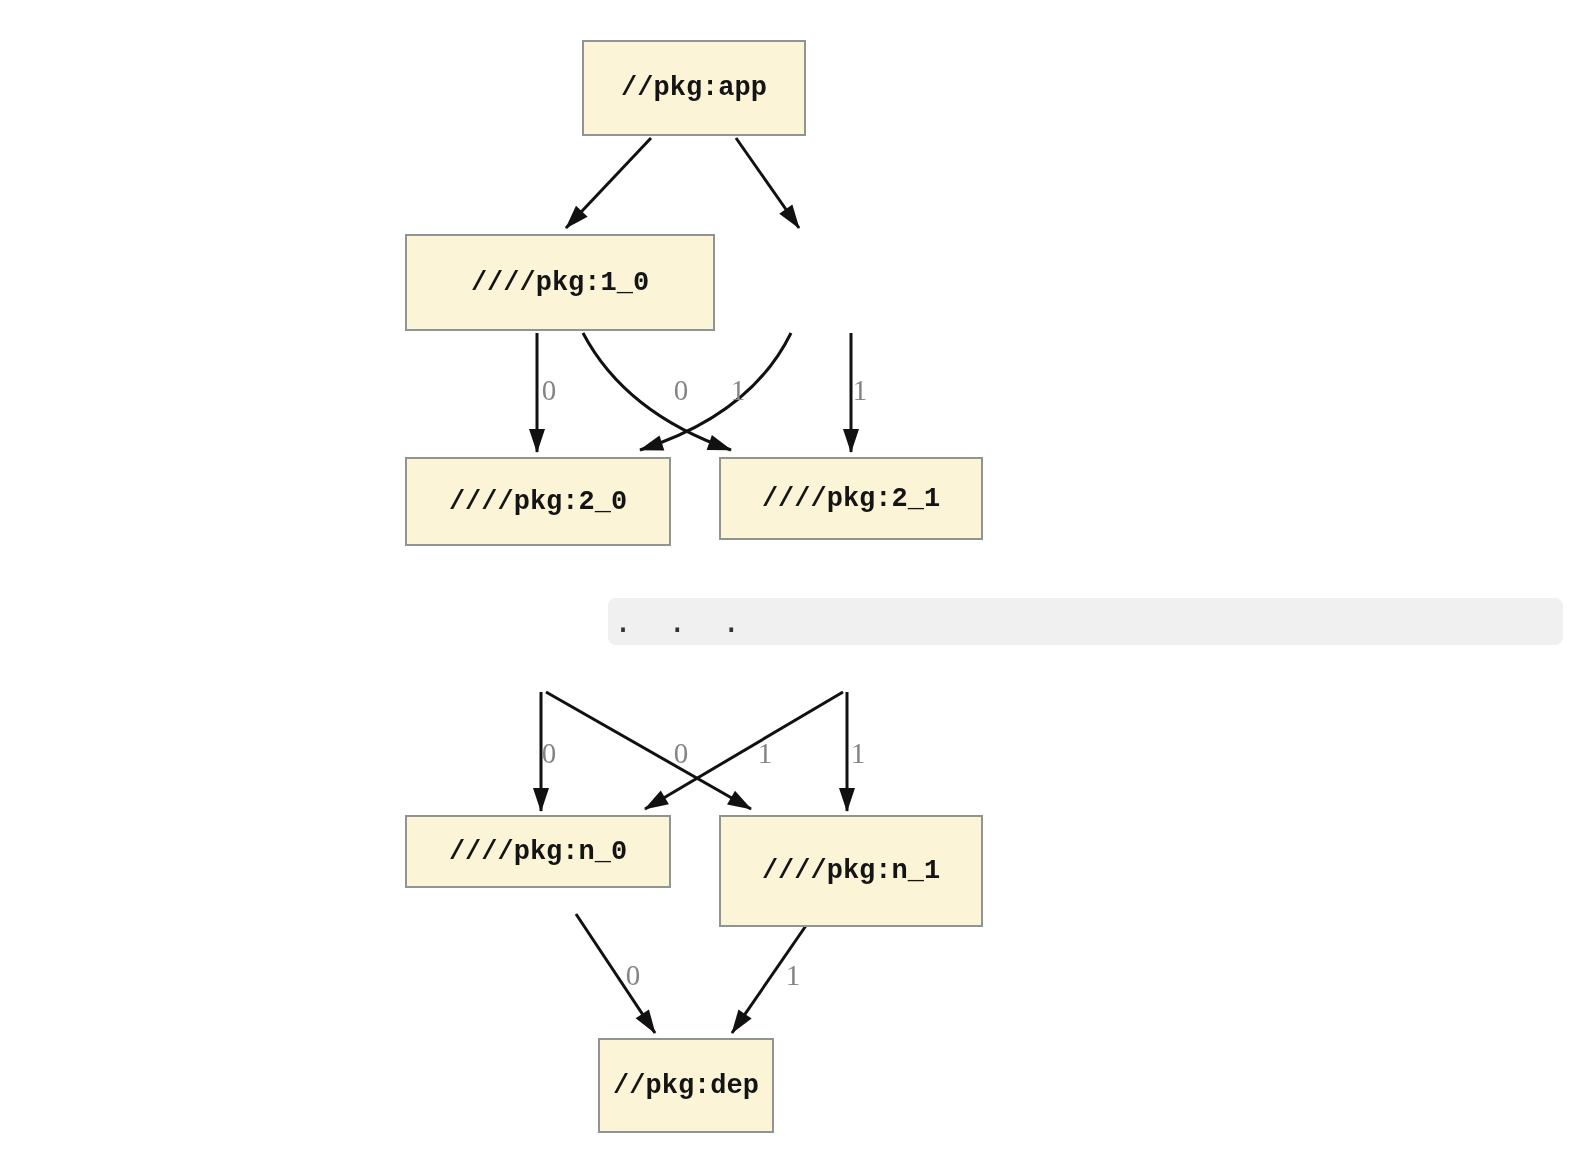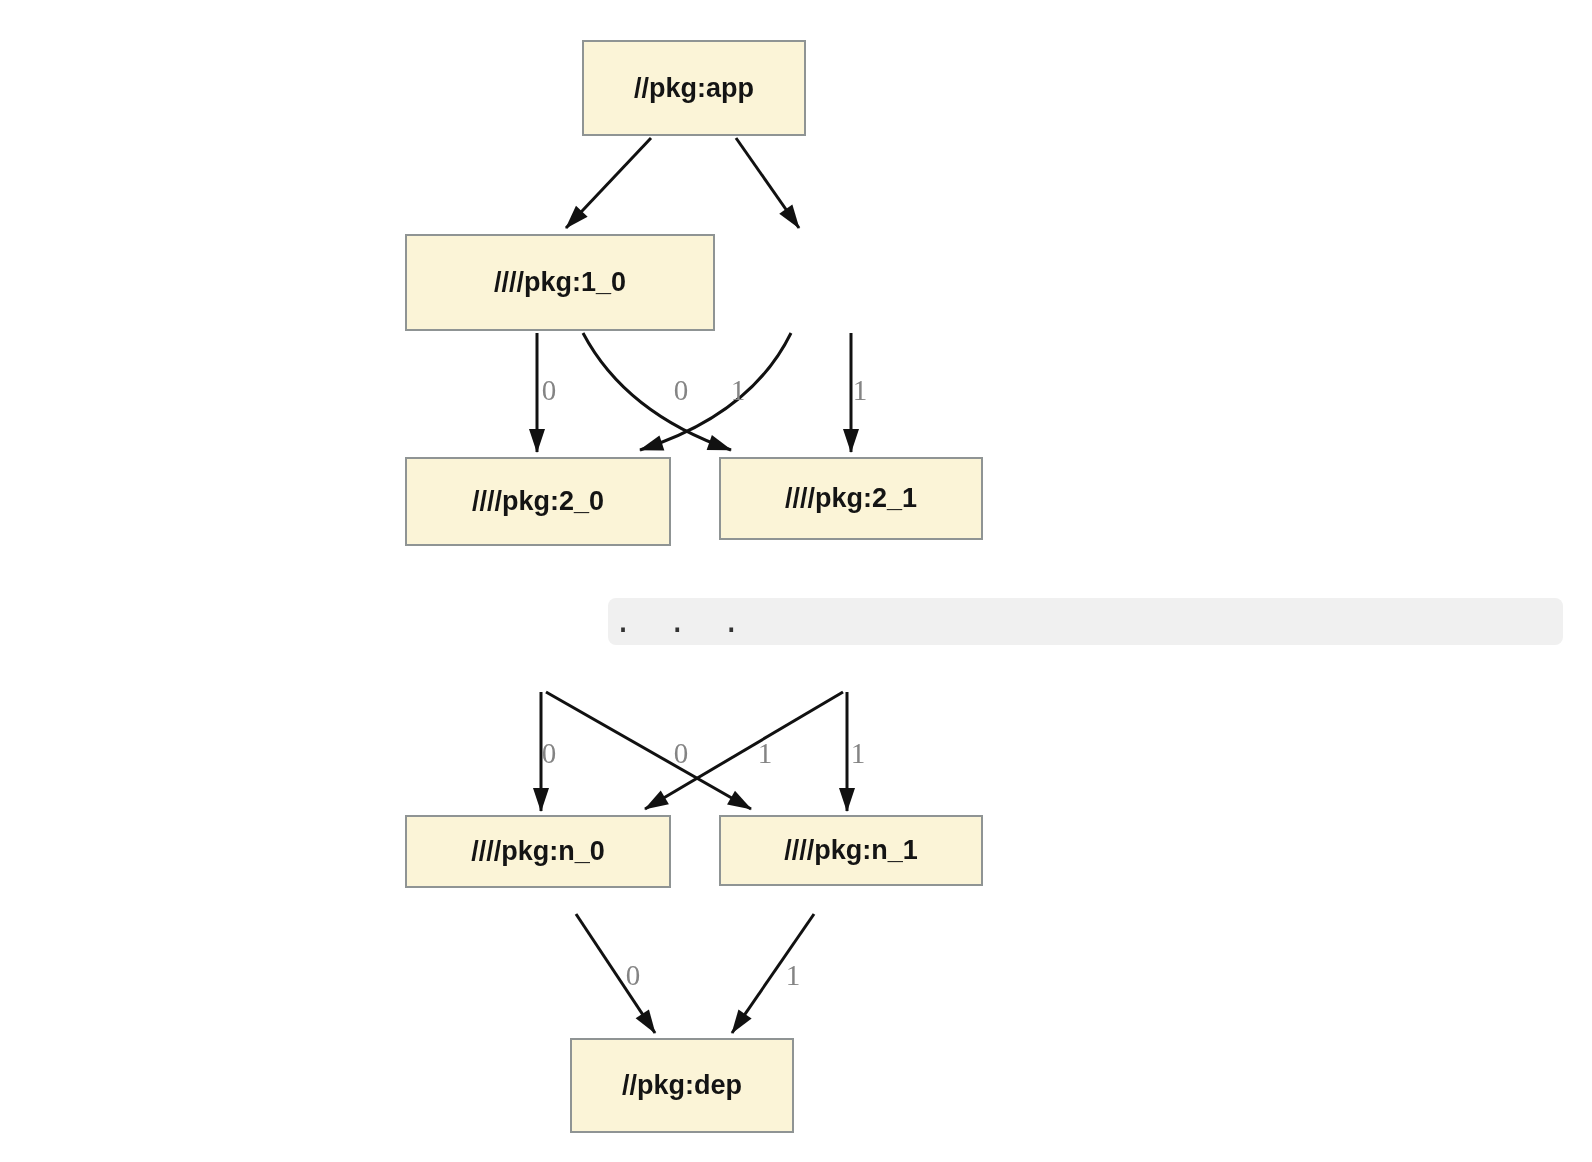--- a/index.html
+++ b/index.html
@@ -8,21 +8,21 @@
     background:#ffffff; overflow:hidden;
     font-family:"Liberation Mono", monospace;
   }
   svg.edge-layer { position:absolute; left:0; top:0; width:1592px; height:1162px; }
   .node {
     position:absolute; box-sizing:border-box;
     background:#fbf4d7; border:2.5px solid #8f9494;
     display:flex; align-items:center; justify-content:center;
   }
   .node-label {
-    font-family:Liberation Sans, sans-serif;
+    font-family:Liberation Mono, monospace;
     font-weight:bold; font-size:27px; color:#141414;
     white-space:pre;
   }
   .elabel {
     position:absolute; transform:translate(-50%,-50%);
     font-family:"Liberation Serif", serif;
     font-size:29px; color:#848484; line-height:1;
   }
   .ellipsis-bar {
     position:absolute; left:608px; top:598px; width:955px; height:47px;
@@ -75,25 +75,25 @@
   </div>
 
   <div class="node" style="left:719px; top:457px; width:264px; height:83px">
     <span class="node-label">////pkg:2_1</span>
   </div>
 
   <div class="node" style="left:405px; top:815px; width:266px; height:73px">
     <span class="node-label">////pkg:n_0</span>
   </div>
 
-  <div class="node" style="left:719px; top:815px; width:264px; height:71px">
+  <div class="node" style="left:719px; top:815px; width:264px; height:112px">
     <span class="node-label">////pkg:n_1</span>
   </div>
 
-  <div class="node" style="left:570px; top:1038px; width:224px; height:95px">
+  <div class="node" style="left:598px; top:1038px; width:176px; height:95px">
     <span class="node-label">//pkg:dep</span>
   </div>
 
   <span class="elabel" style="left:549px; top:390px">0</span>
   <span class="elabel" style="left:681px; top:390px">0</span>
   <span class="elabel" style="left:738px; top:390px">1</span>
   <span class="elabel" style="left:860px; top:390px">1</span>
 
   <div class="ellipsis-bar">
     <span class="ellipsis-text">.  .  .</span>

